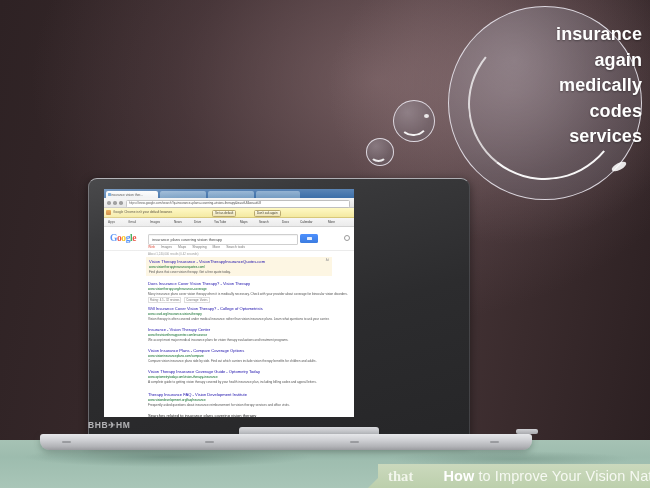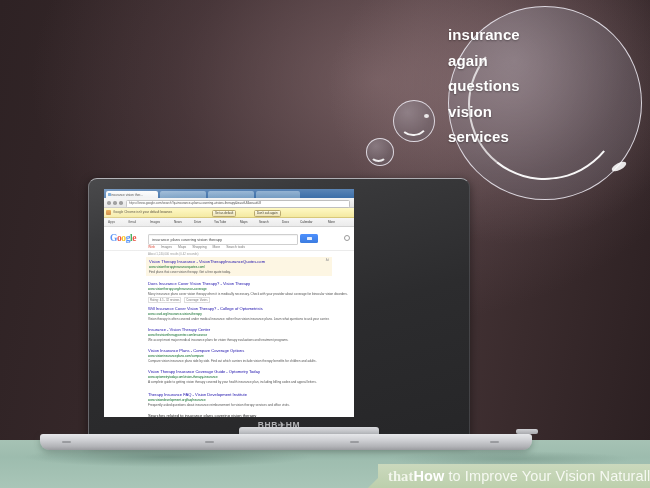--- a/index.html
+++ b/index.html
@@ -27,21 +27,21 @@
   
   .bubble{position:absolute;border-radius:50%;
     background:radial-gradient(circle at 34% 28%, rgba(168,160,170,.50), rgba(120,112,122,.40) 60%, rgba(98,90,100,.34) 100%);
     border:1.6px solid rgba(236,232,240,.88);
     box-sizing:border-box;}
   .bubble-big{left:448px;top:6px;width:194px;height:194px;}
   .bubble-mid{left:393px;top:100px;width:42px;height:42px;border-width:1.3px;}
   .bubble-small{left:366px;top:138px;width:28px;height:28px;border-width:1.1px;}
 
   .bubble-text{position:absolute;left:448px;top:22px;width:194px;
-    text-align:left;color:#ffffff;font-weight:bold;font-size:15px;line-height:25.5px;
+    text-align:right;color:#ffffff;font-weight:bold;font-size:18px;line-height:25.5px;
     letter-spacing:.1px;text-shadow:0 1px 2px rgba(0,0,0,.35);}
 
   
   .arc{position:absolute;border-radius:50%;border:2.2px solid transparent;box-sizing:border-box;}
   .arc-big{left:468px;top:28px;width:154px;height:152px;
     border-bottom-color:rgba(255,255,255,.95);border-left-color:rgba(255,255,255,.72);
     transform:rotate(-6deg);}
   .dot-big{position:absolute;left:611px;top:163px;width:16px;height:7px;border-radius:50%;
     background:rgba(255,255,255,.88);transform:rotate(-28deg);}
   .arc-mid{left:399px;top:110px;width:29px;height:26px;
@@ -54,21 +54,21 @@
   
   .lid{position:absolute;left:88px;top:178px;width:382px;height:265px;
     border-radius:9px 9px 3px 3px;
     background:linear-gradient(165deg,#4a4a4c 0%,#3a3a3c 18%,#2c2c2e 55%,#262628 100%);
     box-shadow:0 2px 10px rgba(0,0,0,.45);}
   .lid-edge{position:absolute;left:88px;top:178px;width:382px;height:265px;border-radius:9px 9px 3px 3px;
     border-top:1.5px solid rgba(215,215,220,.75);
     border-left:1.5px solid rgba(180,180,188,.45);
     border-right:1.5px solid rgba(120,120,128,.35);
     box-sizing:border-box;pointer-events:none;}
-  .bezel-watermark{position:absolute;left:88px;top:420px;width:382px;text-align:center;
+  .bezel-watermark{position:absolute;left:88px;top:420px;width:382px;
     color:#c9c9cc;font-size:8.5px;letter-spacing:.6px;font-weight:bold;opacity:.85;}
   .hinge{position:absolute;left:239px;top:427px;width:140px;height:11px;border-radius:3px;
     background:linear-gradient(180deg,#d9dade 0%,#bdbec2 55%,#9fa0a4 100%);
     box-shadow:0 1px 2px rgba(0,0,0,.35);}
   .base{position:absolute;left:40px;top:434px;width:492px;height:16px;border-radius:3px 3px 9px 9px;
     background:linear-gradient(180deg,#e6e7ea 0%,#cfd0d4 38%,#b2b3b7 78%,#9b9ca0 100%);
     box-shadow:0 3px 6px rgba(60,80,72,.35);}
   .base-notch{position:absolute;top:441px;width:9px;height:2px;border-radius:1px;background:rgba(110,112,116,.5);}
   .base-side{position:absolute;left:516px;top:429px;width:22px;height:5px;border-radius:2px;
     background:linear-gradient(180deg,#cfd0d4,#a9aaae);}
@@ -140,21 +140,21 @@
 
   
   .banner{position:absolute;left:378px;top:464px;width:272px;height:24px;
     background:linear-gradient(180deg,#cbd9bd 0%,#bccfac 100%);}
   .banner-cut{position:absolute;left:368px;top:464px;width:24px;height:24px;
     background:linear-gradient(180deg,#cbd9bd,#bccfac);
     clip-path:polygon(100% 0,100% 100%,0 100%);}
   .banner-txt{position:absolute;left:388px;top:468px;width:258px;
     font-size:14.5px;color:#ffffff;white-space:nowrap;letter-spacing:.1px;}
   .bw1{font-family:"Liberation Serif",serif;font-weight:bold;color:#f2f6ec;}
-  .bw2{font-weight:bold;color:#ffffff;}
+  .bw2{font-weight:bold;color:#ffffff;padding-left:30px;}
   .bw3{font-weight:normal;color:#f6f9f2;}
 </style>
 </head>
 <body>
 
 <div class="scene">
 
   <div class="wall"></div>
   <div class="wall-sheen"></div>
 
@@ -169,22 +169,22 @@
   <div class="arc arc-mid"></div>
   <div class="dot-mid"></div>
 
   <div class="bubble bubble-big"></div>
   <div class="arc arc-big"></div>
   <div class="dot-big"></div>
 
   <div class="bubble-text">
     <div>insurance</div>
     <div>again</div>
-    <div>questions</div>
-    <div>vision</div>
+    <div>medically</div>
+    <div>codes</div>
     <div>services</div>
   </div>
 
   <div class="lid"></div>
   <div class="lid-edge"></div>
 
   <div class="screen">
 
     <div class="tabstrip">
       <div class="tab tab-active">

